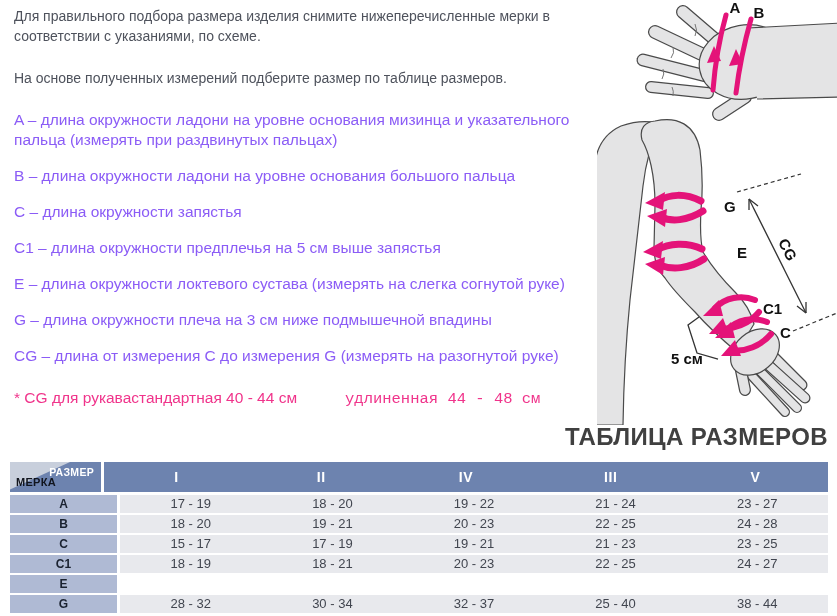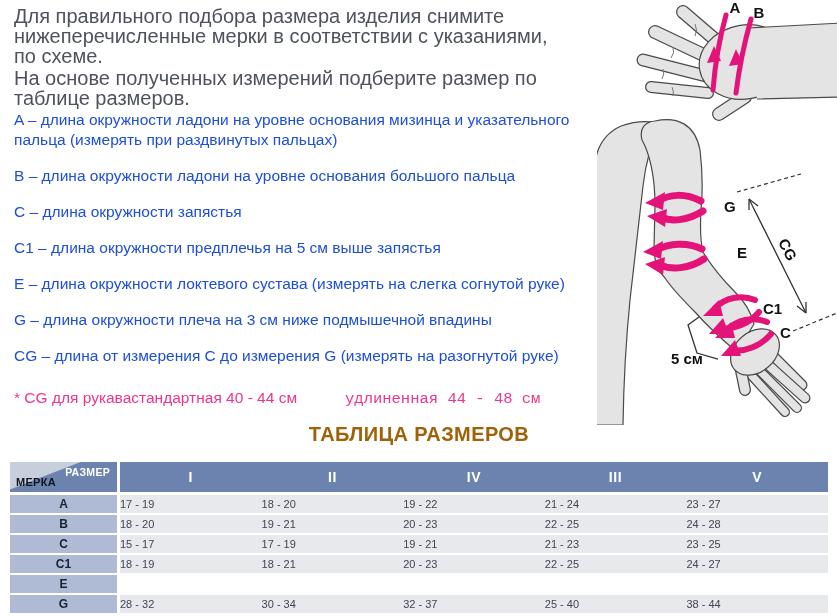--- a/index.html
+++ b/index.html
@@ -1,42 +1,42 @@
 <!DOCTYPE html>
 <html><head>
 <meta charset="utf-8">
 <style>
   html,body{margin:0;padding:0;background:#fff;}
   .page{position:relative;width:837px;height:616px;background:#fff;overflow:hidden;
         font-family:"Liberation Sans",sans-serif;}
   .abs{position:absolute;}
-  .para{left:14px;width:556px;font-size:20px;line-height:20px;color:#4e525c;}
-  .mitem{left:14px;width:556px;font-size:15.5px;line-height:20px;color:#1d4ed8;}
+  .para{left:14px;width:556px;font-size:14px;line-height:20px;color:#4e525c;}
+  .mitem{left:14px;width:556px;font-size:15.5px;line-height:20px;color:#8b5cf6;}
   .note{left:14px;width:600px;font-size:15.5px;color:#f0348b;white-space:nowrap;}
   .note .gap-s{}
   .note .gap-l{margin-left:48px;font-family:Liberation Mono, monospace;}
-  .tbl-title{left:10px;top:423px;width:818px;text-align:center;font-size:20px;
-             font-weight:bold;color:#a16207;letter-spacing:.4px;}
+  .tbl-title{left:10px;top:423px;width:818px;text-align:right;font-size:24px;
+             font-weight:bold;color:#404040;letter-spacing:.4px;}
   .size-table{left:10px;top:462px;width:818px;}
   .t-header{display:flex;gap:3px;height:30px;margin-bottom:3px;}
-  .corner{width:107px;position:relative;background:#6d83af;flex:0 0 auto;}
+  .corner{width:91px;position:relative;background:#6d83af;flex:0 0 auto;}
   .corner .tri{position:absolute;left:0;top:0;width:100%;height:100%;
                background:#c8cfdc;clip-path:polygon(0 0,66% 0,0 92%);}
   .corner .razmer{position:absolute;top:4px;right:7px;color:#fff;
                   font-size:10.5px;font-weight:bold;letter-spacing:.3px;}
   .corner .merka{position:absolute;bottom:4px;left:6px;color:#10141d;
                  font-size:11px;font-weight:bold;letter-spacing:.3px;}
   .hcols{flex:1;display:flex;background:#6d83af;}
   .hcols .hc{flex:1;display:flex;align-items:center;justify-content:center;
              color:#fff;font-weight:bold;font-size:14px;letter-spacing:.6px;}
   .t-row{display:flex;gap:3px;height:18px;margin-bottom:2px;}
   .rlabel{width:107px;flex:0 0 auto;background:#afbad4;display:flex;align-items:center;
           justify-content:center;font-weight:bold;font-size:12px;color:#1a2230;}
   .rvals{flex:1;display:flex;background:#e8e9ed;}
-  .rvals .vc{flex:1;font-size:11px;color:#41454f;line-height:18px;}
+  .rvals .vc{flex:1;text-align:center;font-size:13px;color:#41454f;line-height:18px;}
   svg text{font-family:"Liberation Sans",sans-serif;}
 </style>
 </head>
 <body>
 
 <div class="page">
 
   <div class="abs para" style="top:6px">Для правильного подбора размера изделия снимите нижеперечисленные мерки в соответствии с указаниями, по схеме.</div>
   <div class="abs para" style="top:68px">На основе полученных измерений подберите размер по таблице размеров.</div>
 

